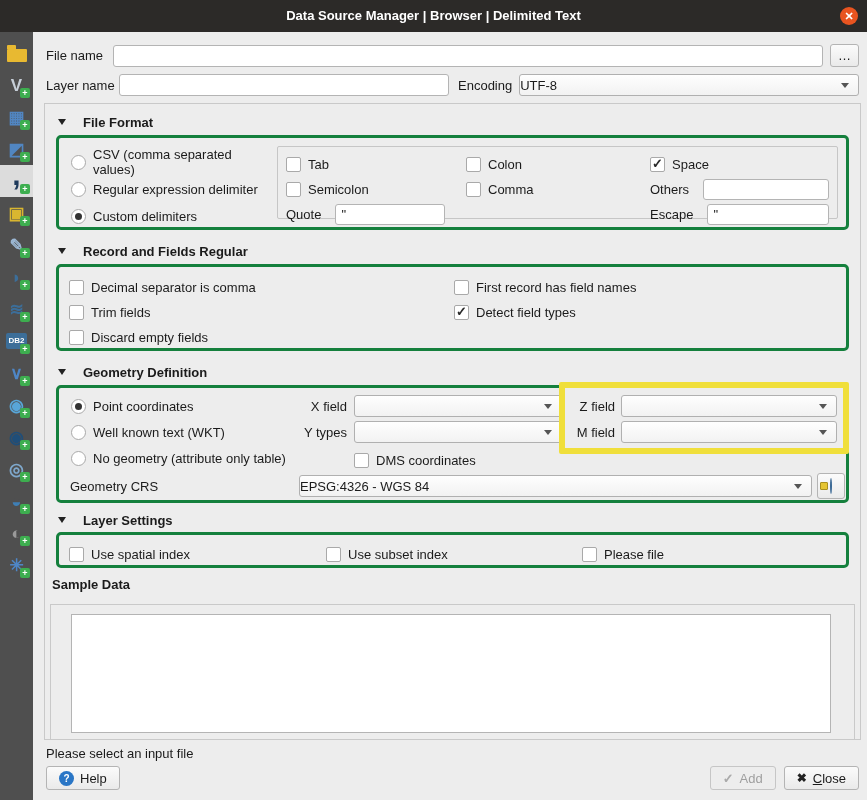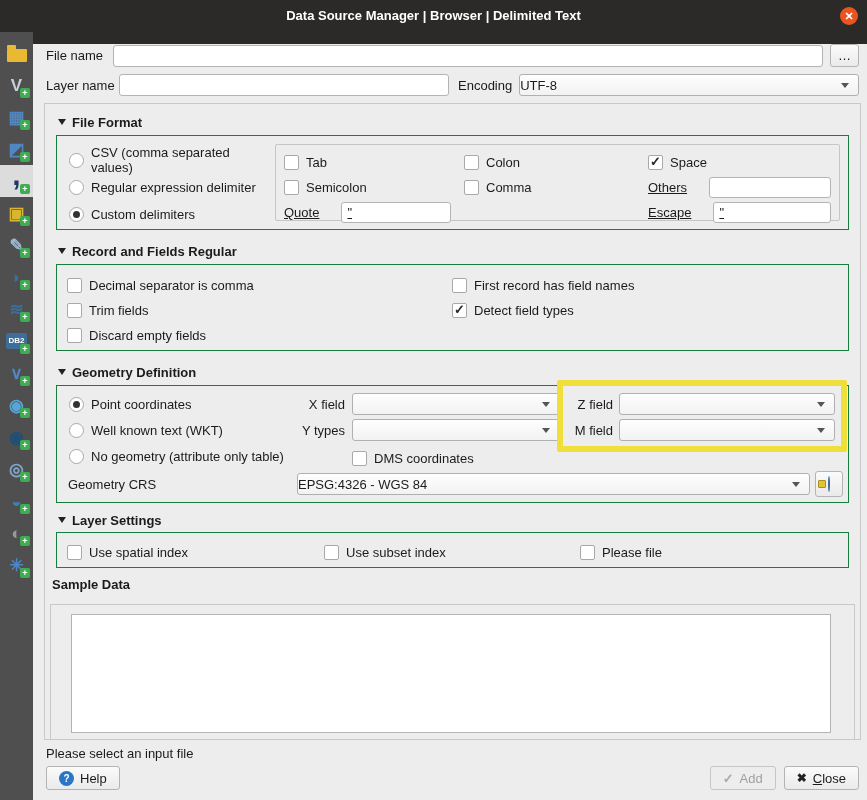--- a/index.html
+++ b/index.html
@@ -3,21 +3,21 @@
 <meta charset="utf-8">
 <style>
   * { margin:0; padding:0; box-sizing:border-box; }
   html,body { background:#bbb; }
   #app {
     position:relative; width:867px; height:800px; overflow:hidden;
     background:#ededed; font-family:"Liberation Sans", sans-serif;
     font-size:13px; color:#1b1b1b;
   }
   
-  .titlebar { position:absolute; top:0; left:0; right:0; height:44px; background:#2c2a28; }
+  .titlebar { position:absolute; top:0; left:0; right:0; height:32px; background:#2c2a28; }
   .titlebar .title {
     line-height:32px; text-align:center; color:#fff; font-weight:bold; font-size:13px;
   }
   .close-btn {
     position:absolute; right:9px; top:7px; width:18px; height:18px; border-radius:50%;
     background:#e95420; color:#fff; font-size:11px; font-weight:bold;
     display:flex; align-items:center; justify-content:center; cursor:default;
   }
   
   .sidebar { position:absolute; left:0; top:32px; bottom:0; width:33px; background:#4f4f4f; padding-top:5px; }
@@ -43,35 +43,35 @@
   }
   .combo::after {
     content:""; position:absolute; right:9px; top:50%; margin-top:-2px;
     border-left:4px solid transparent; border-right:4px solid transparent; border-top:5px solid #555;
   }
   .btn {
     background:linear-gradient(#fbfbfb,#eaeaea); border:1px solid #b4b4b4; border-radius:3px;
     height:24px; padding:0 12px; display:inline-flex; align-items:center; gap:6px; font-size:13px; color:#1b1b1b;
   }
   .frame { margin:7px -2px 0 -2px; border:1px solid #c9c9c9; background:#ededed; padding:0 11px; height:640px; overflow:hidden; }
-  .sec-hdr { margin:10px 0 0 2px; display:flex; align-items:center; gap:6px; font-weight:bold; height:16px; }
+  .sec-hdr { margin:10px 0 0 2px; display:flex; align-items:center; gap:17px; font-weight:bold; height:16px; }
   .sec-hdr.tight { margin-top:13px; }
   .tri { width:0; height:0; border-left:4px solid transparent; border-right:4px solid transparent; border-top:6px solid #222; }
-  .groupbox { margin-top:5px; border:1px solid #15803d; border-radius:0; }
+  .groupbox { margin-top:5px; border:3px solid #15803d; border-radius:5px; }
   .cb { position:relative; flex:none; width:15px; height:15px; background:#fff; border:1px solid #a9a9a9; border-radius:2px; }
   .cb.checked::after { content:"✓"; position:absolute; left:1px; top:-2px; font-size:13px; font-weight:bold; color:#2a2a2a; }
   .radio { position:relative; flex:none; width:15px; height:15px; background:#fff; border:1px solid #a9a9a9; border-radius:50%; }
   .radio.checked::after { content:""; position:absolute; left:3px; top:3px; width:7px; height:7px; border-radius:50%; background:#333; }
   .opt { display:flex; align-items:center; gap:7px; height:16px; }
   
   .ff-body { display:flex; padding:8px 8px; height:95px; }
   .ff-left { width:210px; display:flex; flex-direction:column; gap:12px; padding:8px 0 0 4px; }
   .ff-delims { flex:1; border:1px solid #c6c6c6; border-radius:2px; padding:5px 8px; display:grid; grid-template-columns:180px 184px 1fr; grid-auto-rows:25px; align-items:center; }
   .mini-input { background:#fff; border:1px solid #b4b4b4; border-radius:3px; height:21px; padding:0 5px; display:flex; align-items:center; }
-  .pair { display:flex; align-items:center; gap:22px;text-decoration:underline; }
+  .pair { display:flex; align-items:center; gap:14px; }
   
   .rf-body { padding:8px 10px; display:grid; grid-template-columns:385px 1fr; grid-auto-rows:25px; align-items:center; height:87px; }
   .spin { display:flex; margin-left:6px; width:141px; height:23px; background:#fff; border:1px solid #b4b4b4; border-radius:3px; overflow:hidden; }
   .spin .val { flex:1; padding:0 6px; display:flex; align-items:center; }
   .spin .arrows { width:19px; border-left:1px solid #c0c0c0; display:flex; flex-direction:column; }
   .spin .arrows span { flex:1; display:flex; align-items:center; justify-content:center; background:linear-gradient(#fdfdfd,#efefef); }
   .spin .arrows span:first-child { border-bottom:1px solid #c0c0c0; }
   .tri-up { width:0; height:0; border-left:3px solid transparent; border-right:3px solid transparent; border-bottom:4px solid #444; }
   .tri-dn { width:0; height:0; border-left:3px solid transparent; border-right:3px solid transparent; border-top:4px solid #444; }
   

